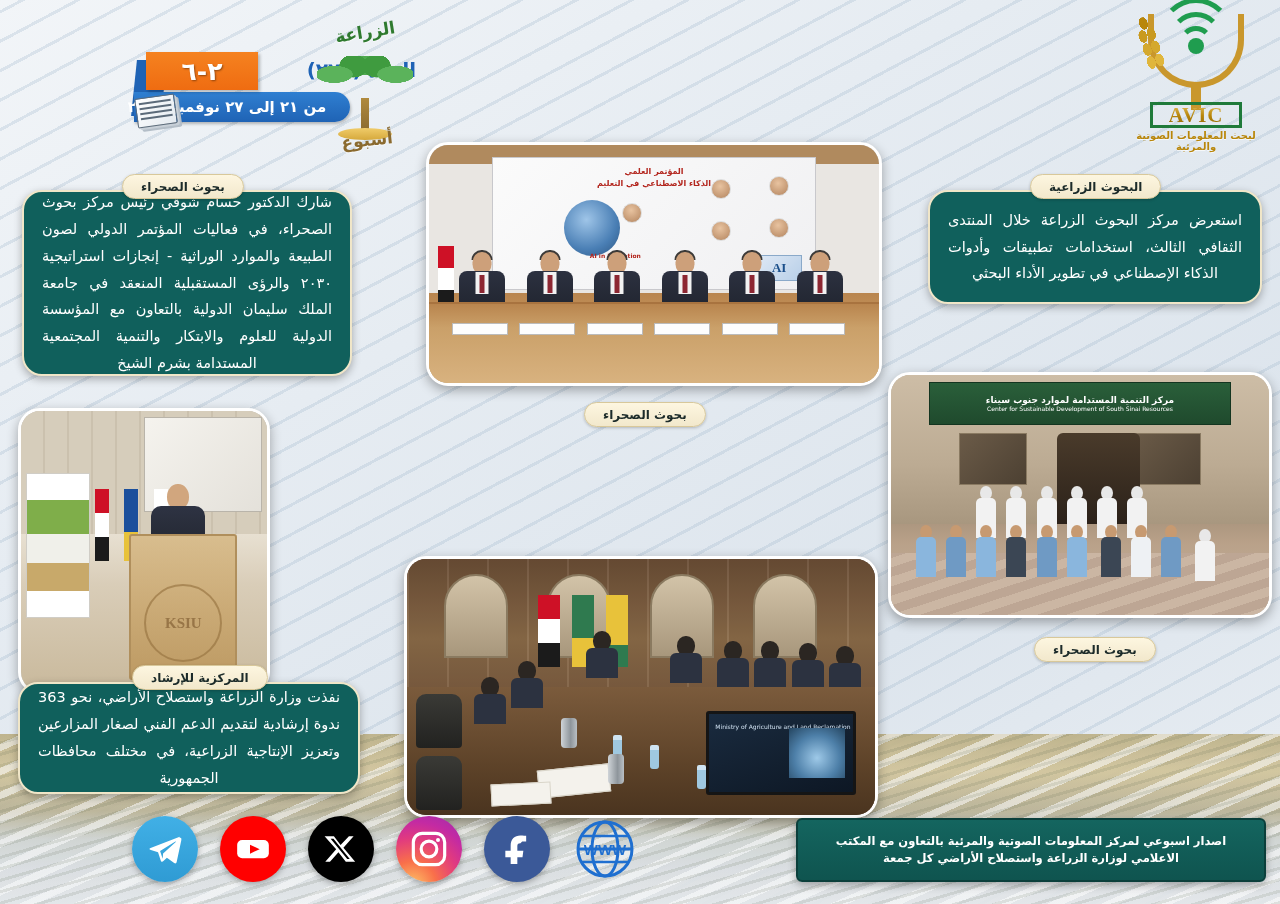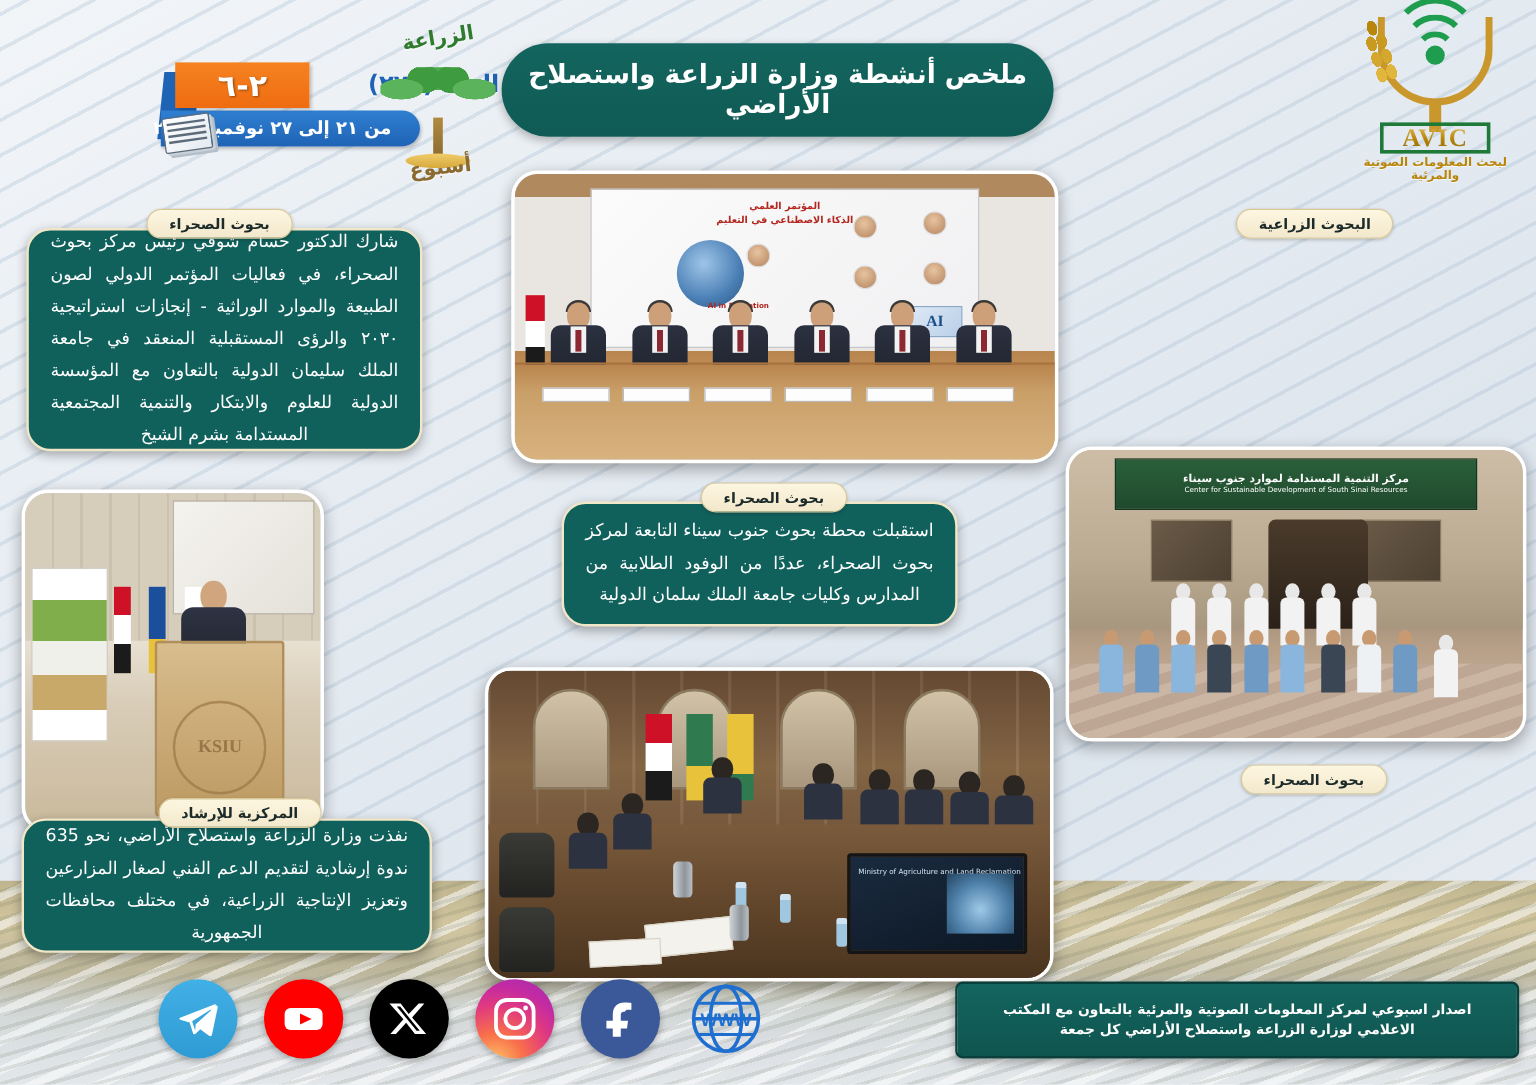--- a/index.html
+++ b/index.html
@@ -587,21 +587,20 @@
   </div>
 
   <div class="palm-emblem">
     <div class="arc-top">الزراعة</div>
     <div class="fronds"></div>
     <div class="trunk"></div>
     <div class="sand"></div>
     <div class="arc-bottom">أسبوع</div>
   </div>
 
-  <div class="main-title">ملخص أنشطة وزارة الزراعة واستصلاح الأراضي</div>
 
   <div class="avic-logo">
     <div class="bowl"></div>
     <div class="wave-wrap">
       <div class="w w4"></div>
       <div class="w w3"></div>
       <div class="w w2"></div>
       <div class="w w1"></div>
     </div>
     <div class="wheat-ear"></div>
@@ -834,29 +833,29 @@
       </div>
     </div>
   </div>
 
   <div class="badge" style="left:122px; top:174px;">بحوث الصحراء</div>
   <div class="card" style="left:22px; top:190px; width:330px; height:186px;">
     <span>شارك الدكتور حسام شوقي رئيس مركز بحوث الصحراء، في فعاليات المؤتمر الدولي لصون الطبيعة والموارد الوراثية - إنجازات استراتيجية ٢٠٣٠ والرؤى المستقبلية المنعقد في جامعة الملك سليمان الدولية بالتعاون مع المؤسسة الدولية للعلوم والابتكار والتنمية المجتمعية المستدامة بشرم الشيخ</span>
   </div>
 
   <div class="badge" style="left:1030px; top:174px;">البحوث الزراعية</div>
+  <div class="card" style="left:928px; top:190px; width:334px; height:114px;">
+    <span>استعرض مركز البحوث الزراعة خلال المنتدى الثقافي الثالث، استخدامات تطبيقات وأدوات الذكاء الإصطناعي في تطوير الأداء البحثي</span>
+  </div>
 
   <div class="badge" style="left:584px; top:402px;">بحوث الصحراء</div>
-  <div class="card" style="left:468px; top:418px; width:330px; height:104px;">
-    <span>استقبلت محطة بحوث جنوب سيناء التابعة لمركز بحوث الصحراء، عددًا من الوفود الطلابية من المدارس وكليات جامعة الملك سلمان الدولية</span>
-  </div>
 
   <div class="badge" style="left:132px; top:665px;">المركزية للإرشاد</div>
   <div class="card" style="left:18px; top:682px; width:342px; height:112px;">
-    <span>نفذت وزارة الزراعة واستصلاح الأراضي، نحو 635 ندوة إرشادية لتقديم الدعم الفني لصغار المزارعين وتعزيز الإنتاجية الزراعية، في مختلف محافظات الجمهورية</span>
+    <span>نفذت وزارة الزراعة واستصلاح الأراضي، نحو 363 ندوة إرشادية لتقديم الدعم الفني لصغار المزارعين وتعزيز الإنتاجية الزراعية، في مختلف محافظات الجمهورية</span>
   </div>
 
   <div class="badge" style="left:1034px; top:637px;">بحوث الصحراء</div>
 
   <div class="social-row">
 
     <div class="social www">
       <svg width="62" height="62" viewBox="0 0 62 62">
         <circle cx="31" cy="31" r="27" fill="none" stroke="#1f6fd0" stroke-width="3"></circle>
         <ellipse cx="31" cy="31" rx="13" ry="27" fill="none" stroke="#1f6fd0" stroke-width="3"></ellipse>

